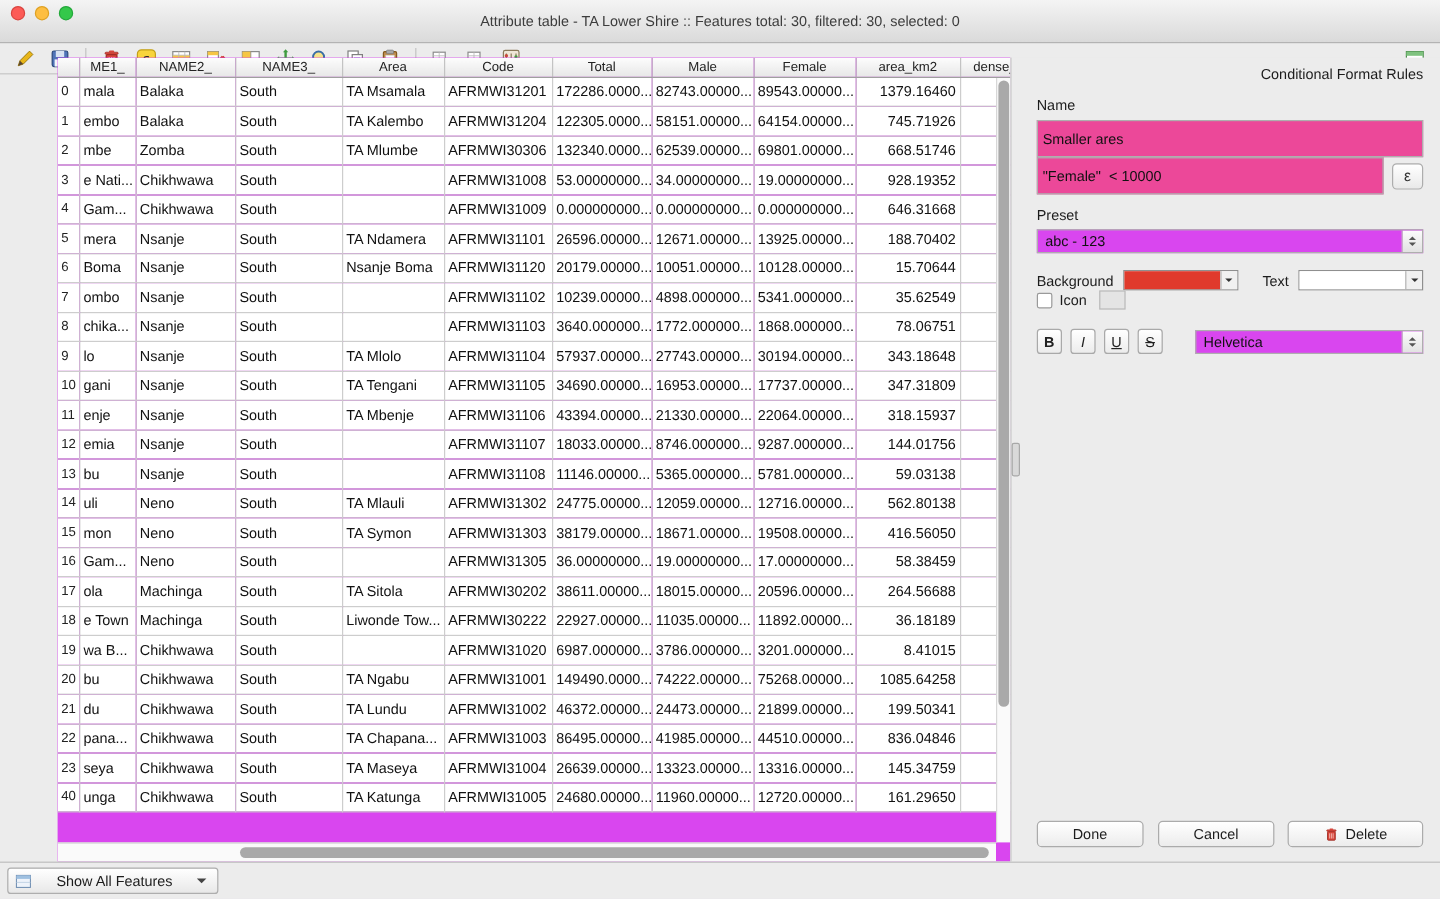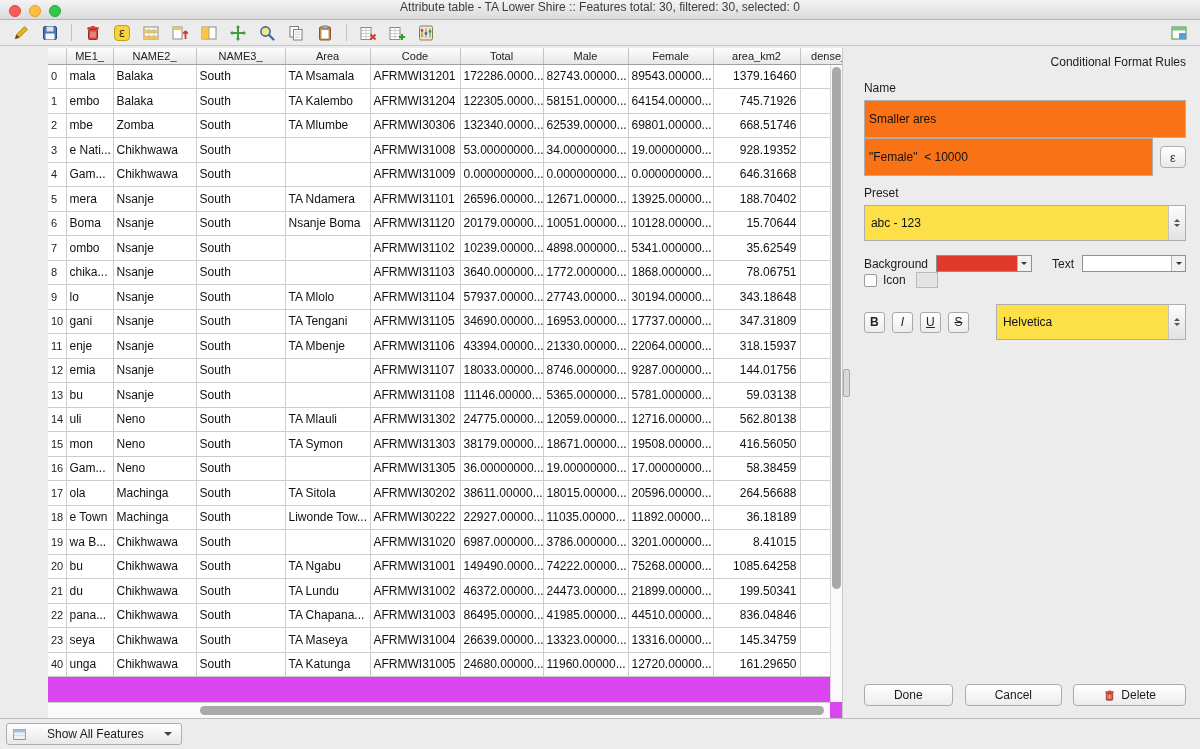--- a/index.html
+++ b/index.html
@@ -5,23 +5,23 @@
   * { box-sizing: border-box; margin: 0; padding: 0; }
   html, body {
     width: 1200px; height: 749px; overflow: hidden;
     font-family: "Liberation Sans", sans-serif;
     background: #ececec; font-size: 12px; color: #111;
   }
   #window { position: relative; width: 1200px; height: 749px; background: #ececec; }
 
   
   .titlebar {
-    height: 20px; background: linear-gradient(#f4f4f4, #dadada);
+    height: 36px; background: linear-gradient(#f4f4f4, #dadada);
     border-bottom: 1px solid #b3b3b3; position: relative;
-    display: flex; align-items: flex-start; justify-content: center;
+    display: flex; align-items: center; justify-content: center;
   }
   .traffic { position: absolute; left: 9px; top: 5px; display: flex; gap: 8px; }
   .tl { width: 12px; height: 12px; border-radius: 50%; }
   .tl.red    { background: #fc5b57; border: 1px solid #d9443f; }
   .tl.yellow { background: #fdbe41; border: 1px solid #dea123; }
   .tl.green  { background: #34c84a; border: 1px solid #23a83a; }
   .title { font-size: 12px; color: #3c3c3c; }
 
   
   .toolbar {
@@ -70,32 +70,32 @@
   .splitter .handle {
     position: absolute; left: 0; top: 50%; margin-top: -14px;
     width: 7px; height: 28px; background: #d9d9d9; border: 1px solid #a8a8a8; border-radius: 2px;
   }
 
   
   .panel { flex: 1; position: relative; padding: 5px 14px 0; background: #ececec; }
   .panel-title { text-align: right; margin: 2px 0 12px; color: #1c1c1c; }
   .flabel { display: block; margin: 10px 0 5px; color: #1c1c1c; }
   input.text {
-    width: 100%; height: 31px; border: 1px solid #aeaeae; background: #f97316;
-    font-size: 12px; padding: 18px 4px; font-family: "Liberation Sans", sans-serif; color: #111;
+    width: 100%; height: 31px; border: 1px solid #aeaeae; background: #ec4899;
+    font-size: 12px; padding: 8px 4px; font-family: "Liberation Sans", sans-serif; color: #111;
   }
   .cond-row { display: flex; align-items: center; gap: 7px; }
   .cond-row input.text { flex: 1; width: auto; }
   .small-btn {
     width: 26px; height: 22px; border: 1px solid #adadad; border-radius: 4px;
     background: linear-gradient(#fff, #e9e9e9); display: flex; align-items: center; justify-content: center;
     font-size: 13px; color: #333;
   }
   .combo {
-    position: relative; height: 36px; border: 1px solid #aeaeae; background: #fde047;
+    position: relative; height: 20px; border: 1px solid #aeaeae; background: #d946ef;
     display: flex; align-items: center; padding: 0 22px 0 6px; overflow: hidden; white-space: nowrap;
   }
   .combo .arrows {
     position: absolute; right: 0; top: 0; bottom: 0; width: 17px;
     background: linear-gradient(#fcfcfc, #e2e2e2); border-left: 1px solid #c2c2c2;
     display: flex; flex-direction: column; align-items: center; justify-content: center;
   }
   .combo .arrows i { display: block; width: 0; height: 0; border: 3px solid transparent; }
   .combo .arrows i.up { border-bottom-color: #555; margin-bottom: 2px; }
   .combo .arrows i.dn { border-top-color: #555; }

